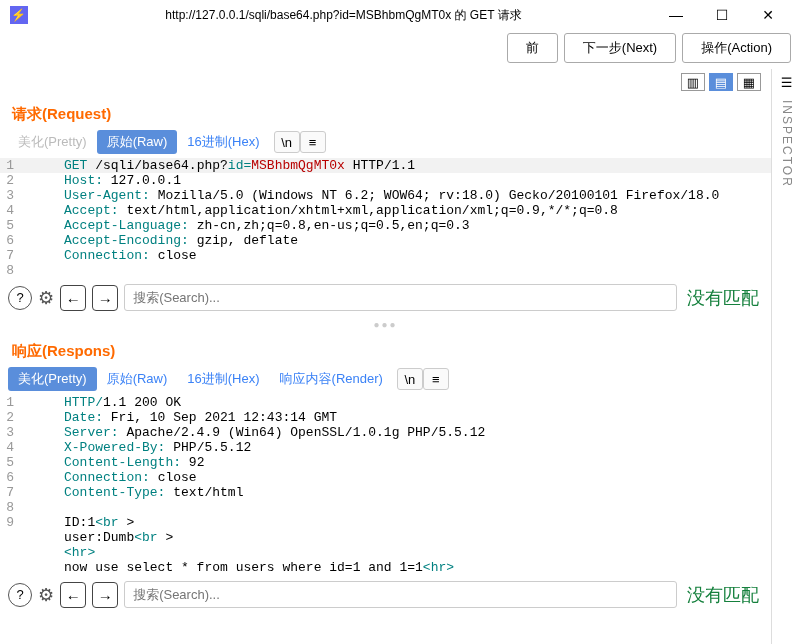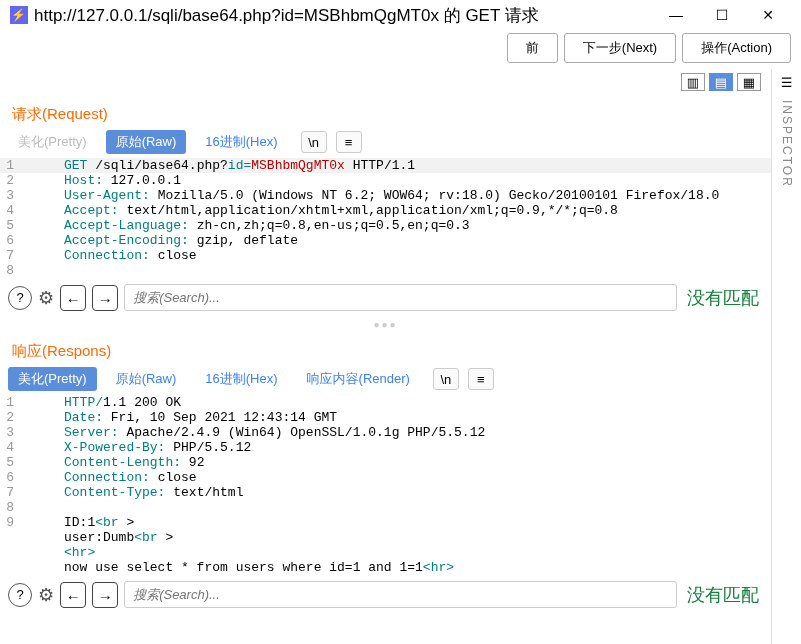--- a/index.html
+++ b/index.html
@@ -1,45 +1,45 @@
 <!DOCTYPE html>
 <html><head>
 <meta charset="utf-8">
 <style>
 * { margin:0; padding:0; box-sizing:border-box; }
 body { font-family: -apple-system, "Segoe UI", Arial, sans-serif; font-size:13px; background:#fff; color:#000; }
 .window { width:801px; height:644px; display:flex; flex-direction:column; }
 .titlebar { display:flex; align-items:center; padding:4px 10px; height:30px; }
 .titlebar .bolt { width:18px; height:18px; background:#6366f1; display:inline-flex; align-items:center; justify-content:center; color:#fff; font-weight:bold; font-size:12px; margin-right:6px; }
-.titlebar .title { flex:1; font-size:17px; }
+.titlebar .title { flex:1; font-size:12px;text-align:center; }
 .titlebar .wbtn { width:46px; height:30px; display:inline-flex; align-items:center; justify-content:center; font-size:14px; cursor:pointer; }
 .toolbar-top { display:flex; justify-content:flex-end; padding:3px 10px 6px; gap:6px; }
 .btn { border:1px solid #aaa; background:#fff; border-radius:3px; padding:5px 18px; font-size:13px; cursor:pointer; }
 .main { flex:1; display:flex; min-height:0; }
 .content { flex:1; display:flex; flex-direction:column; min-width:0; }
 .panel { display:flex; flex-direction:column; }
-.panel-title { color:#ff6a00; font-weight:normal; font-size:15px; padding:10px 12px 6px; }
-.tabbar { display:flex; align-items:center; gap:9px; padding:0 8px 4px;text-align:center; }
+.panel-title { color:#ff6a00; font-weight:bold; font-size:15px; padding:10px 12px 6px; }
+.tabbar { display:flex; align-items:center; gap:0; padding:0 8px 4px;text-align:center; }
 .tab { padding:3px 10px; color:#3b82f6; cursor:pointer; border-radius:3px; font-size:13px; }
 .tab.active { background:#5a8edb; color:#fff; }
 .tab.dim { color:#bbb; }
 .iconbtn { border:1px solid #ccc; background:#fafafa; border-radius:3px; width:26px; height:22px; display:inline-flex; align-items:center; justify-content:center; cursor:pointer; font-size:13px; margin-left:4px; }
 .menubtn { border:1px solid #ccc; background:#fafafa; border-radius:3px; width:26px; height:22px; display:inline-flex; align-items:center; justify-content:center; cursor:pointer; }
 .code { font-family: Consolas, "Courier New", monospace; font-size:13px; line-height:15px; background:#fff; }
 .code .row { display:flex; }
 .code .ln { width:20px; text-align:right; color:#999; padding-right:6px; user-select:none; }
 .code .tx { white-space:pre; flex:1;margin-left:44px; }
 .hl { background:#f2f2f2; }
 .kw { color:#008080; }
 .val { color:#b80000; }
 .tag { color:#008080; }
 .bottom { display:flex; align-items:center; padding:6px 8px; gap:6px; }
 .circ { width:24px; height:24px; border:1.5px solid #555; border-radius:50%; display:inline-flex; align-items:center; justify-content:center; cursor:pointer; font-size:13px; }
 .arrowbox { width:26px; height:26px; border:1.5px solid #444; border-radius:4px; display:inline-flex; align-items:center; justify-content:center; cursor:pointer; font-size:15px; }
-.search { flex:1; border:1px solid #ccc; border-radius:3px; padding:5px 8px; font-style:italic; color:#888; font-size:13px; }
+.search { flex:1; border:1px solid #ccc; border-radius:3px; padding:5px 8px; color:#888; font-size:13px; }
 .nomatch { color:#15803d; font-size:18px; padding:0 4px; }
 .dragdots { text-align:center; color:#ccc; font-size:10px; padding:2px 0; letter-spacing:2px; }
 .viewsw { display:flex; gap:4px; padding:4px 10px; justify-content:flex-end; align-items:center; }
 .viewsw .sw { width:24px; height:18px; border:1px solid #999; display:inline-flex; align-items:center; justify-content:center; cursor:pointer; }
 .viewsw .sw.active { background:#5a8edb; border-color:#5a8edb; }
 .inspector { width:30px; border-left:1px solid #ddd; display:flex; flex-direction:column; align-items:center; padding-top:6px; }
 .inspector .toggleicon { cursor:pointer; margin-bottom:10px; }
 .inspector .label { writing-mode:vertical-rl; text-orientation:mixed; color:#888; letter-spacing:2px; font-size:12px; }
 .gear { font-size:18px; color:#555; cursor:pointer; }
 </style>

